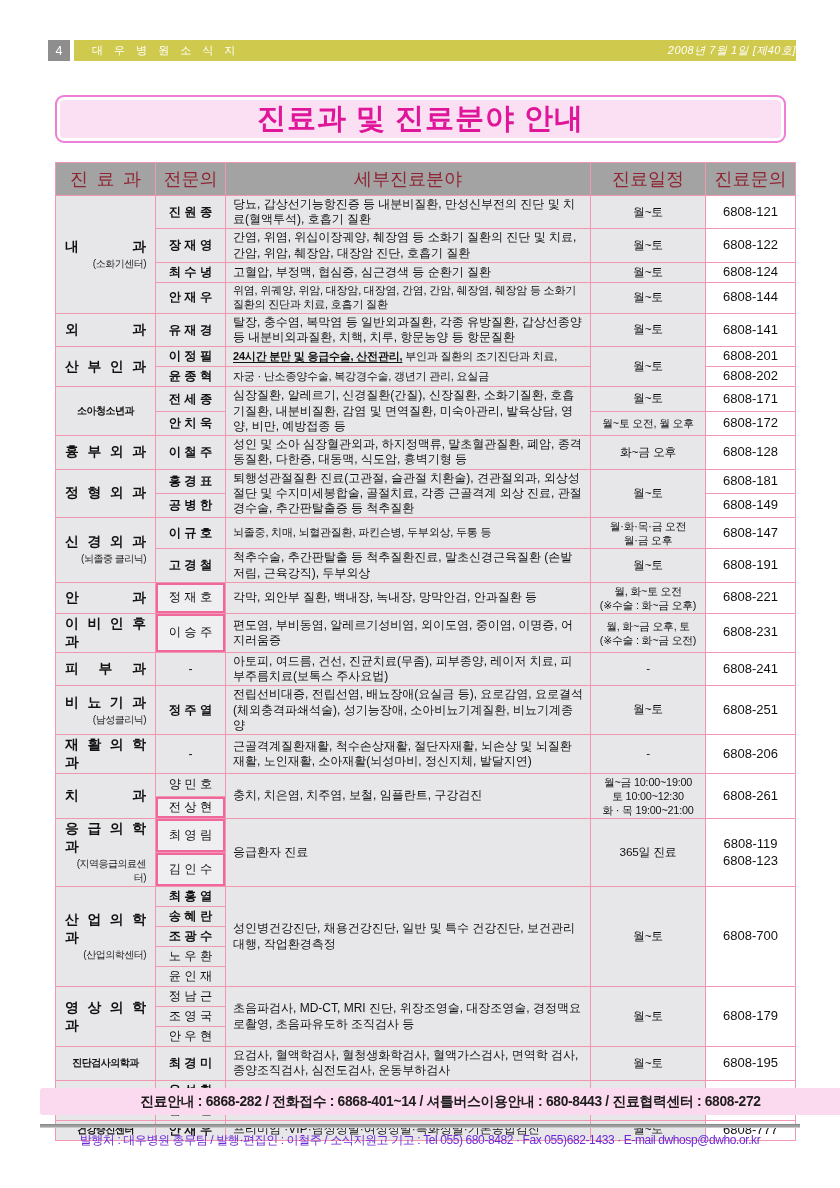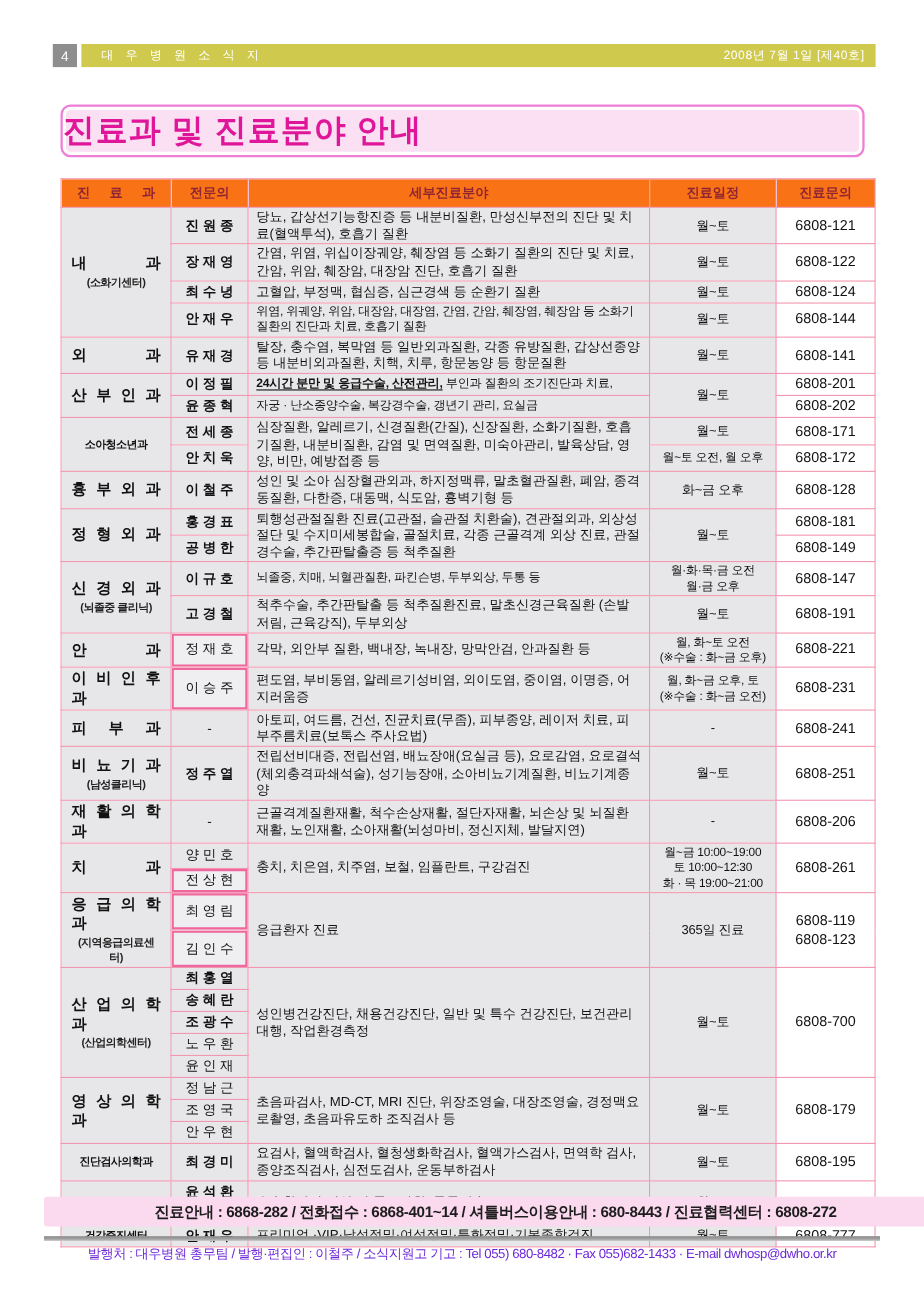--- a/index.html
+++ b/index.html
@@ -9,41 +9,41 @@
     background:#fff; overflow:hidden;
     font-family:"Liberation Sans","DejaVu Sans",sans-serif; color:#111;
   }
   
   .topbar { position:absolute; left:48px; right:44px; top:40px; height:21px; display:flex; align-items:stretch; }
   .pagenum { width:22px; background:var(--pagenum-bg,#8e8e8e); color:#fff; font-size:12.5px;
              display:flex; align-items:center; justify-content:center; }
   .bar { flex:1; margin-left:4px; background:var(--header-bar,#cfc94e); color:#fff;
          display:flex; align-items:center; font-size:11px; }
   .bar .nl-title { padding-left:18px; letter-spacing:4px; }
-  .bar .issue { margin-left:auto; padding-right:10px; letter-spacing:0.5px; }
+  .bar .issue { margin-left:auto; letter-spacing:0.5px;font-style:italic; }
   
   .banner { position:absolute; left:55px; width:731px; top:95px; height:48px;
             background:var(--banner-bg,#fbdff3); border:2px solid var(--banner-border,#ee7ed6);
             border-radius:9px; box-shadow: inset 0 0 0 3px #ffffff;
-            display:flex; align-items:center; justify-content:flex-start; }
+            display:flex; align-items:center; justify-content:center; }
   .banner h1 { margin:0; font-size:29px; font-weight:bold; letter-spacing:1px;
                color:var(--banner-text,#e0169a); }
   
   .tablewrap { position:absolute; left:55px; top:162px; width:741px; }
   table.clinic { width:740px; border-collapse:collapse; table-layout:fixed; }
   th,td { border:1px solid var(--table-border,#f297b0); overflow:hidden; }
-  th { background:#f97316; color:var(--header-text,#8f2433); font-weight:bold; font-size:12px;
+  th { background:#a3a3a3; color:var(--header-text,#8f2433); font-weight:normal; font-size:18px;
        padding:4px 2px; text-align:center; }
   th.spread { text-align:justify; text-align-last:justify; padding:4px 14px; }
   td { background:var(--cell-bg,#e7e7e9); font-size:12px; padding:1px 4px; vertical-align:middle; }
   td.dept { font-weight:bold; padding:1px 9px; text-align:center; }
   .dname { display:block; font-size:13.8px; letter-spacing:0; }
   .dname.spread { text-align:justify; text-align-last:justify; }
   .dname.long { font-size:10px; letter-spacing:-0.5px; }
-  .dsub { display:block; font-weight:bold; font-size:10px; letter-spacing:-0.5px; margin-top:1px; color:#222; text-align:center; }
+  .dsub { display:block; font-weight:normal; font-size:10px; letter-spacing:-0.5px; margin-top:1px; color:#222; text-align:right; }
   td.doctor { text-align:center; font-size:12.3px; font-weight:normal; padding:1px 3px; }
   td.doctor.bold { font-weight:bold; }
   td.doctor.boxed { box-shadow: inset 0 0 0 2px var(--doctor-box-border,#f0679e); background:#efeff1; }
   td.detail { text-align:left; padding:1px 7px; line-height:1.27; }
   td.detail.small { font-size:11px; letter-spacing:-0.2px; }
   td.detail b u { text-underline-offset:2px;text-align:right; }
   td.schedule { text-align:center; font-size:11.8px; line-height:1.3; letter-spacing:-0.2px; }
   td.schedule.small { font-size:10.8px; }
   td.phone { background:#ffffff; text-align:center; font-size:13px; line-height:1.3; }
   

